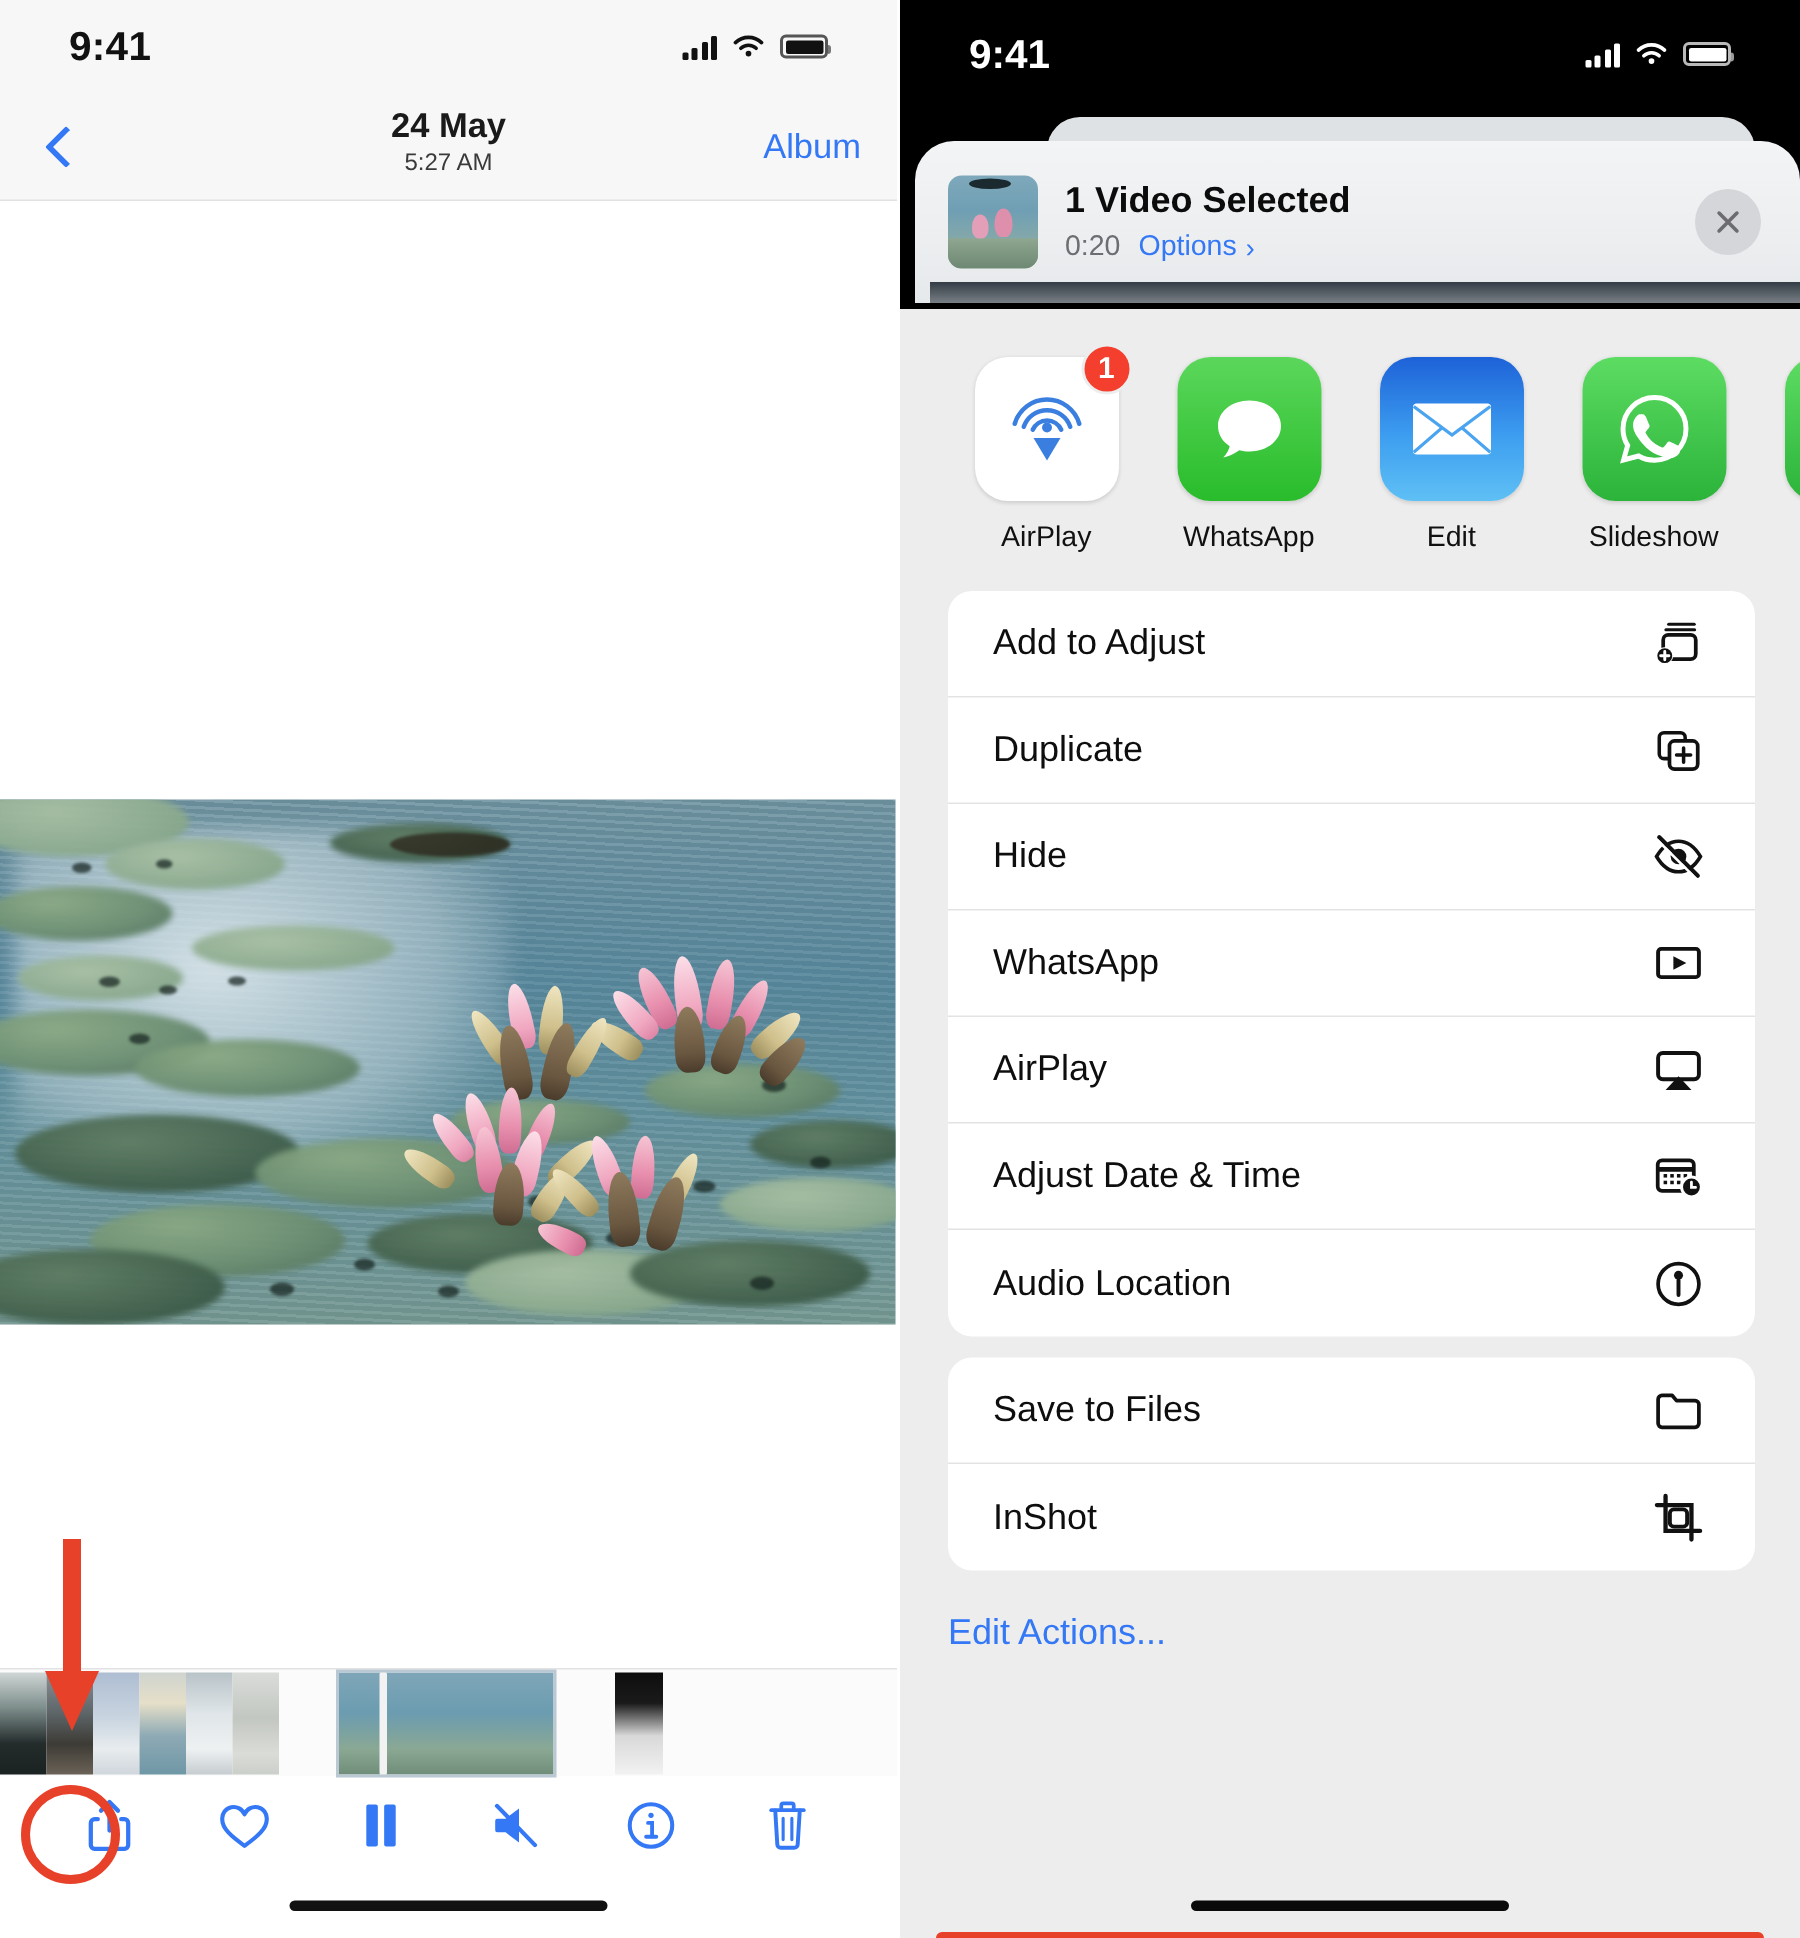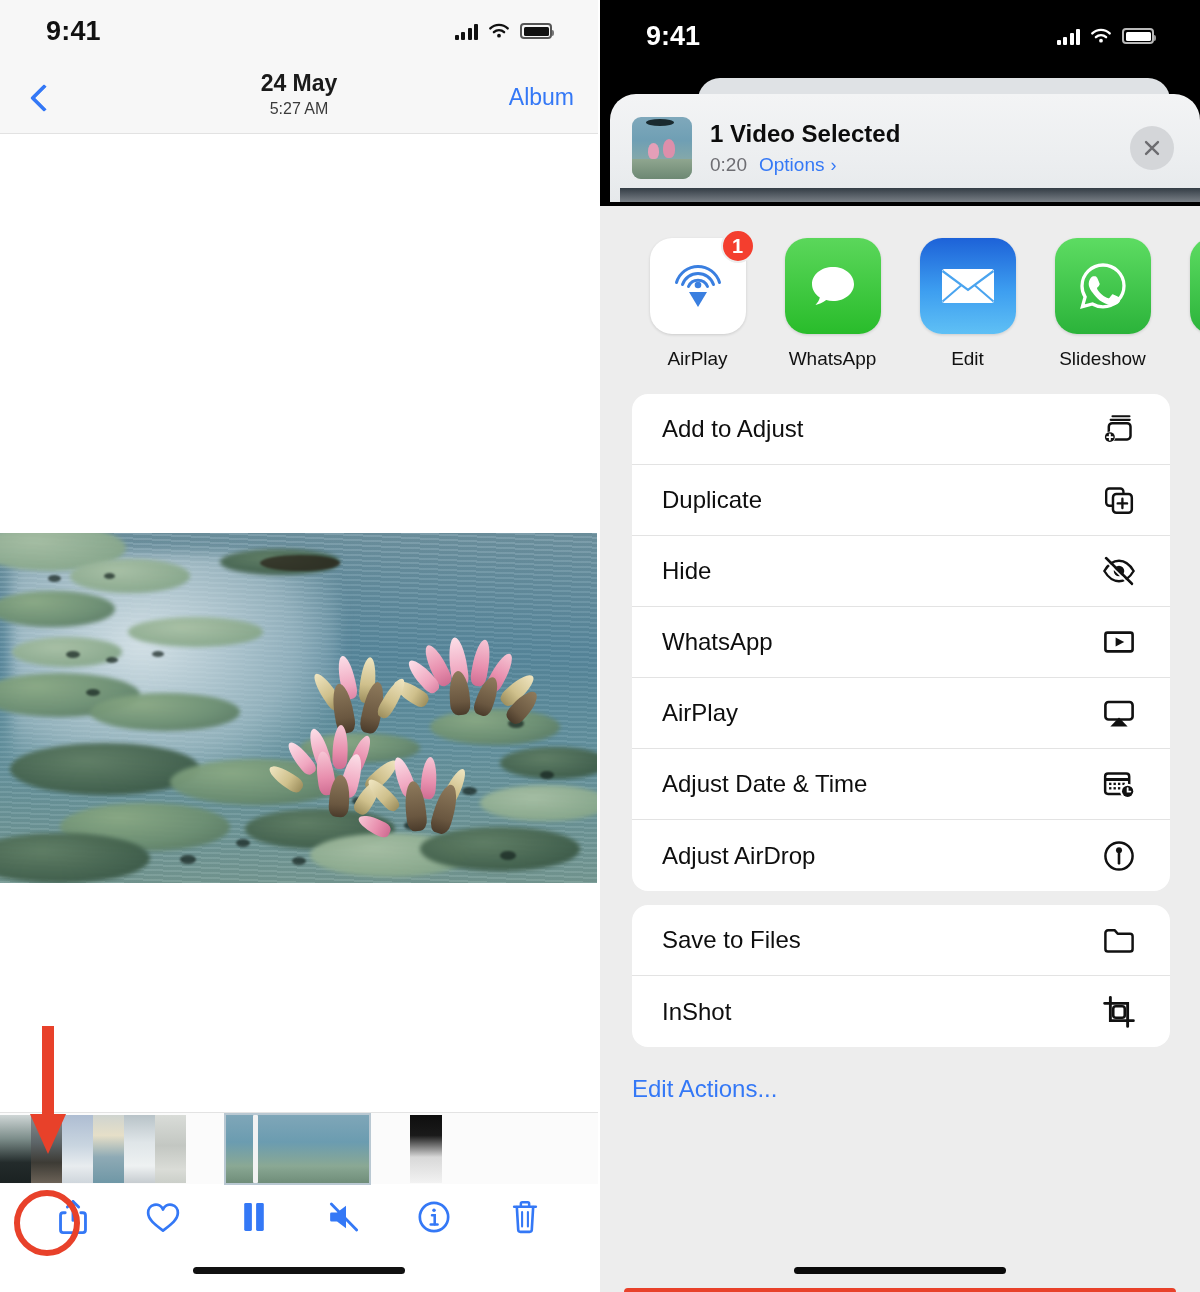--- a/index.html
+++ b/index.html
@@ -612,21 +612,21 @@
                 <rect x="12.2" y="15.4" width="1.8" height="1.8"></rect>
               </g>
               <circle cx="19.6" cy="18.6" r="5" fill="#fff" stroke="#fff" stroke-width="1.6"></circle>
               <circle cx="19.6" cy="18.6" r="4.3" fill="#111"></circle>
               <path d="M19.6 16.1 v2.7 h2.1" stroke="#fff" stroke-width="1.4" fill="none" stroke-linecap="round"></path>
             </svg>
           </span>
         </div>
 
         <div class="row">
-          <span class="row-label">Adjust AirDrop</span>
+          <span class="row-label">Audio Location</span>
           <span class="row-icon">
             <svg viewBox="0 0 26 26">
               <circle cx="13" cy="13" r="10.4" stroke="#111" stroke-width="1.9" fill="none"></circle>
               <path d="M13 18.6 V11.2" stroke="#111" stroke-width="2" stroke-linecap="round"></path>
               <circle cx="13" cy="8.6" r="2.3" fill="#111"></circle>
             </svg>
           </span>
         </div>
       </div>
 

